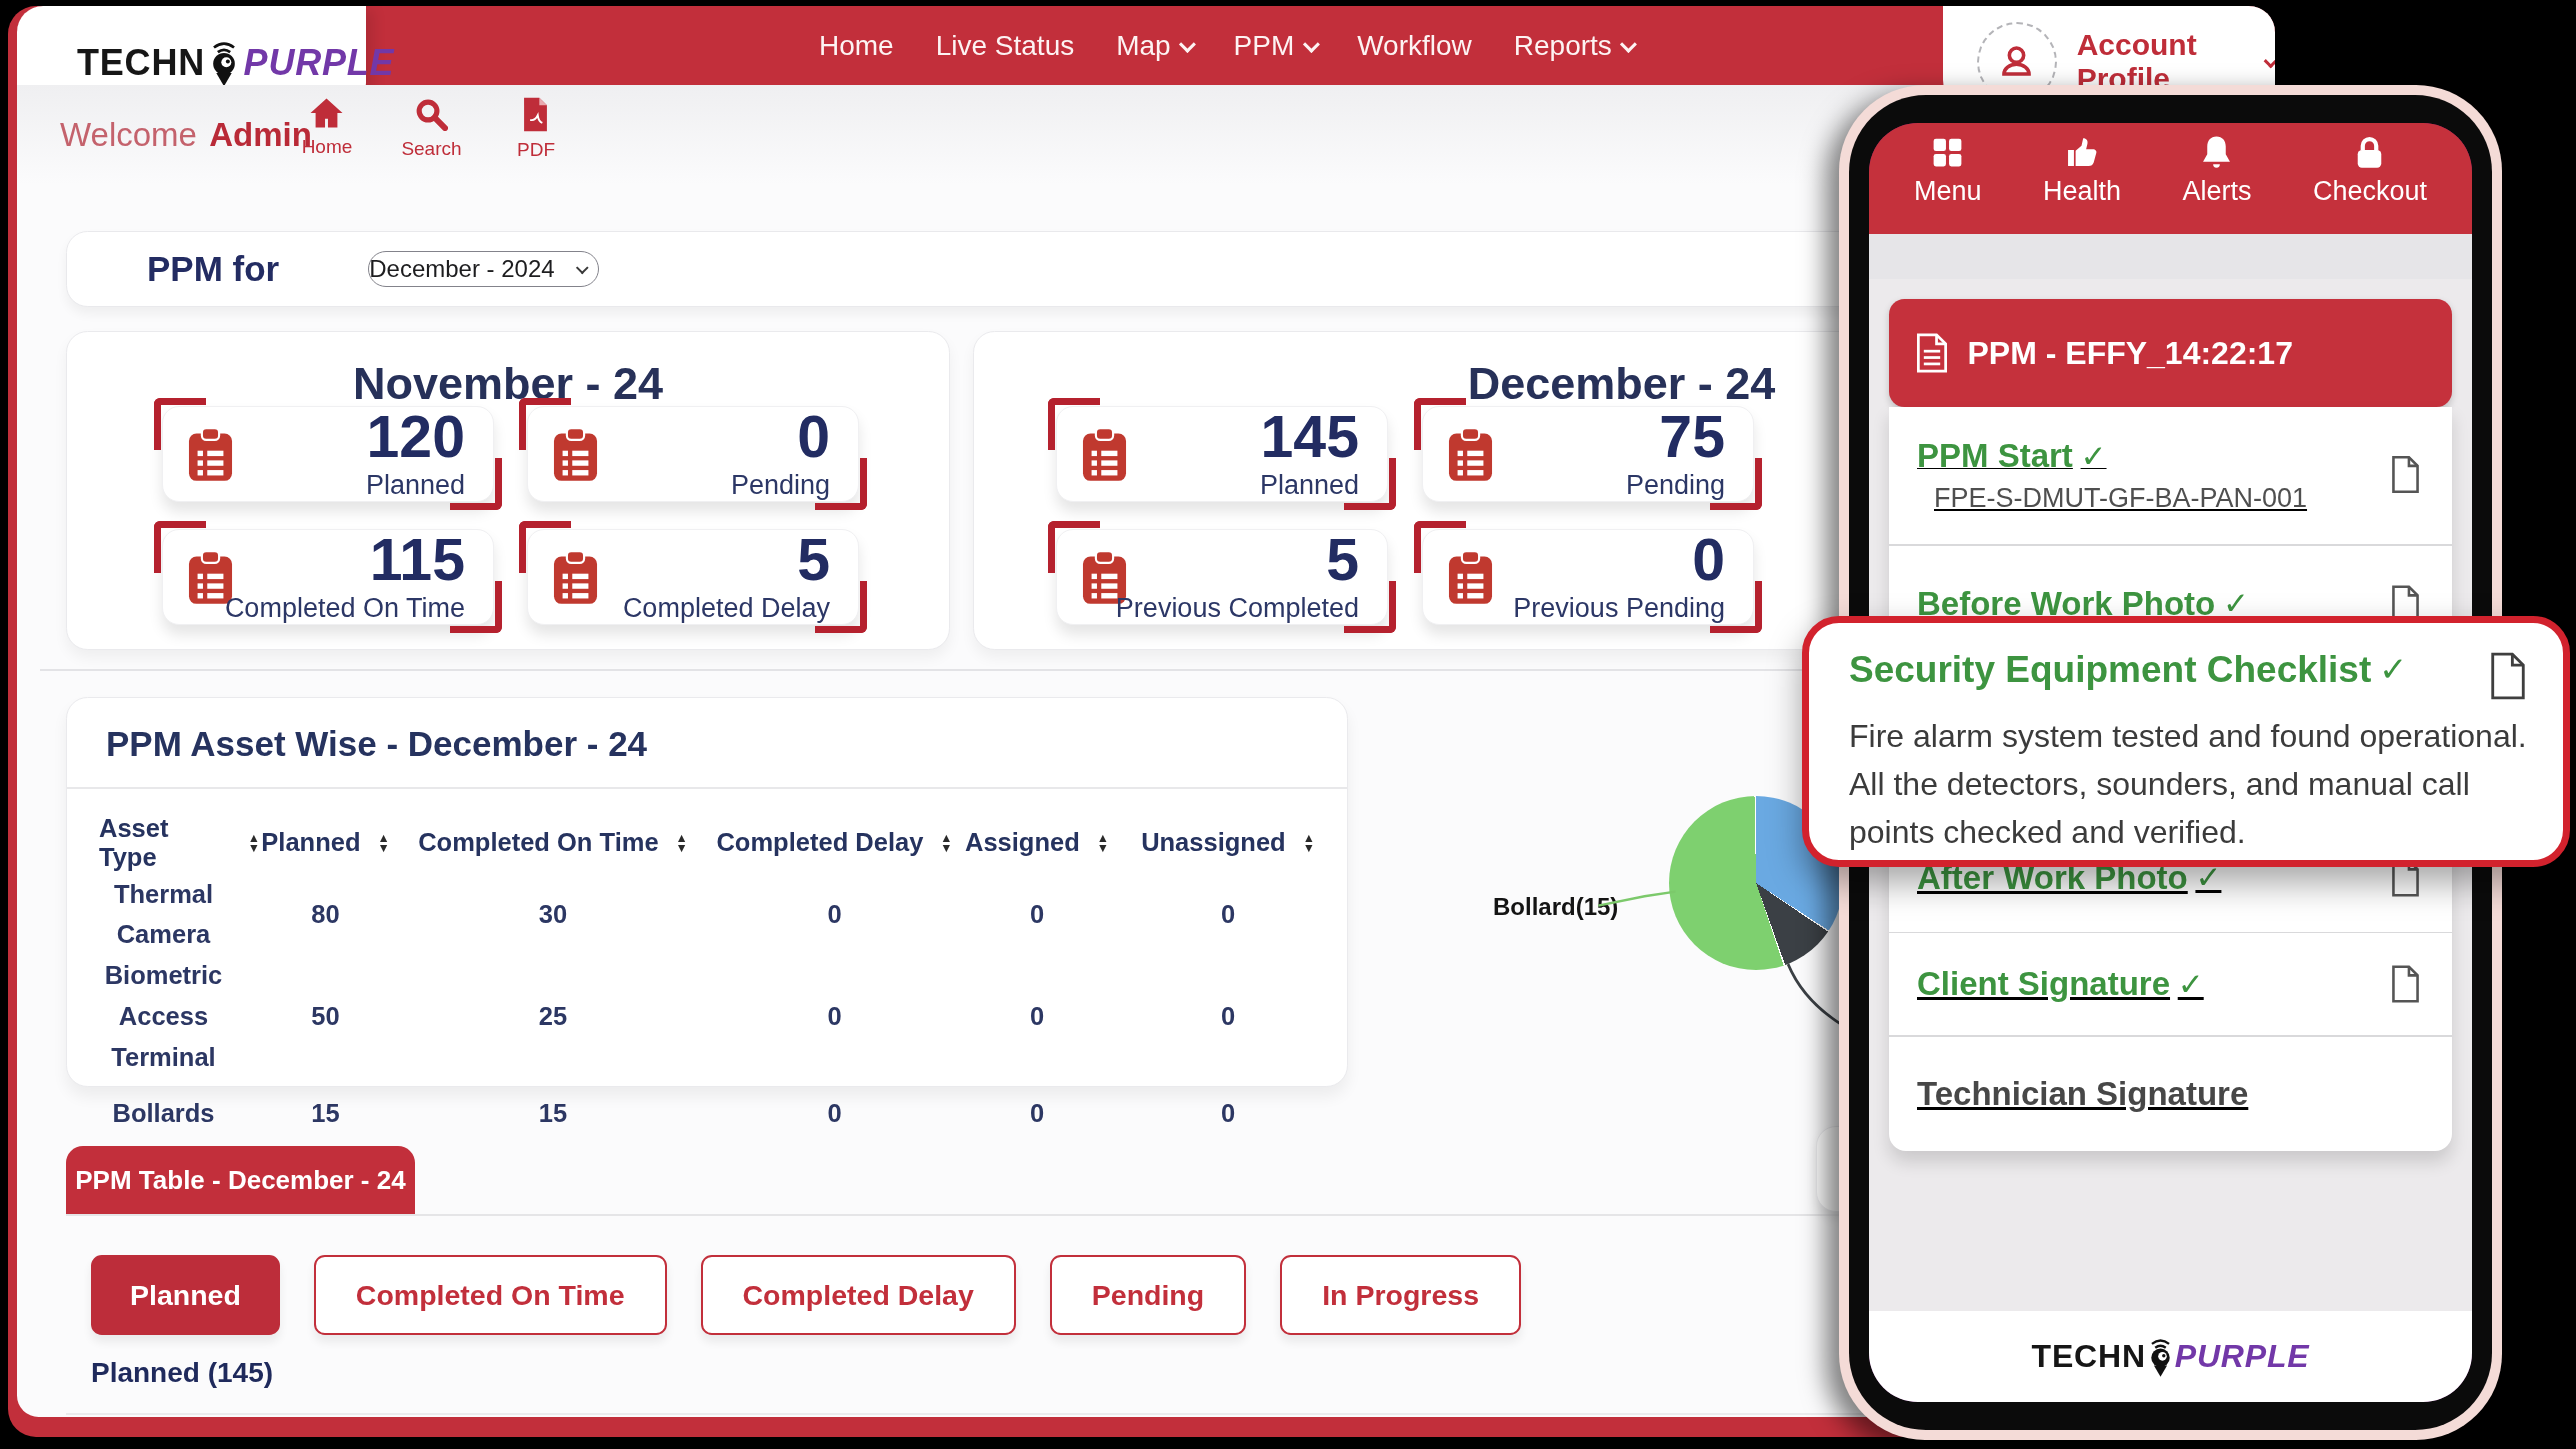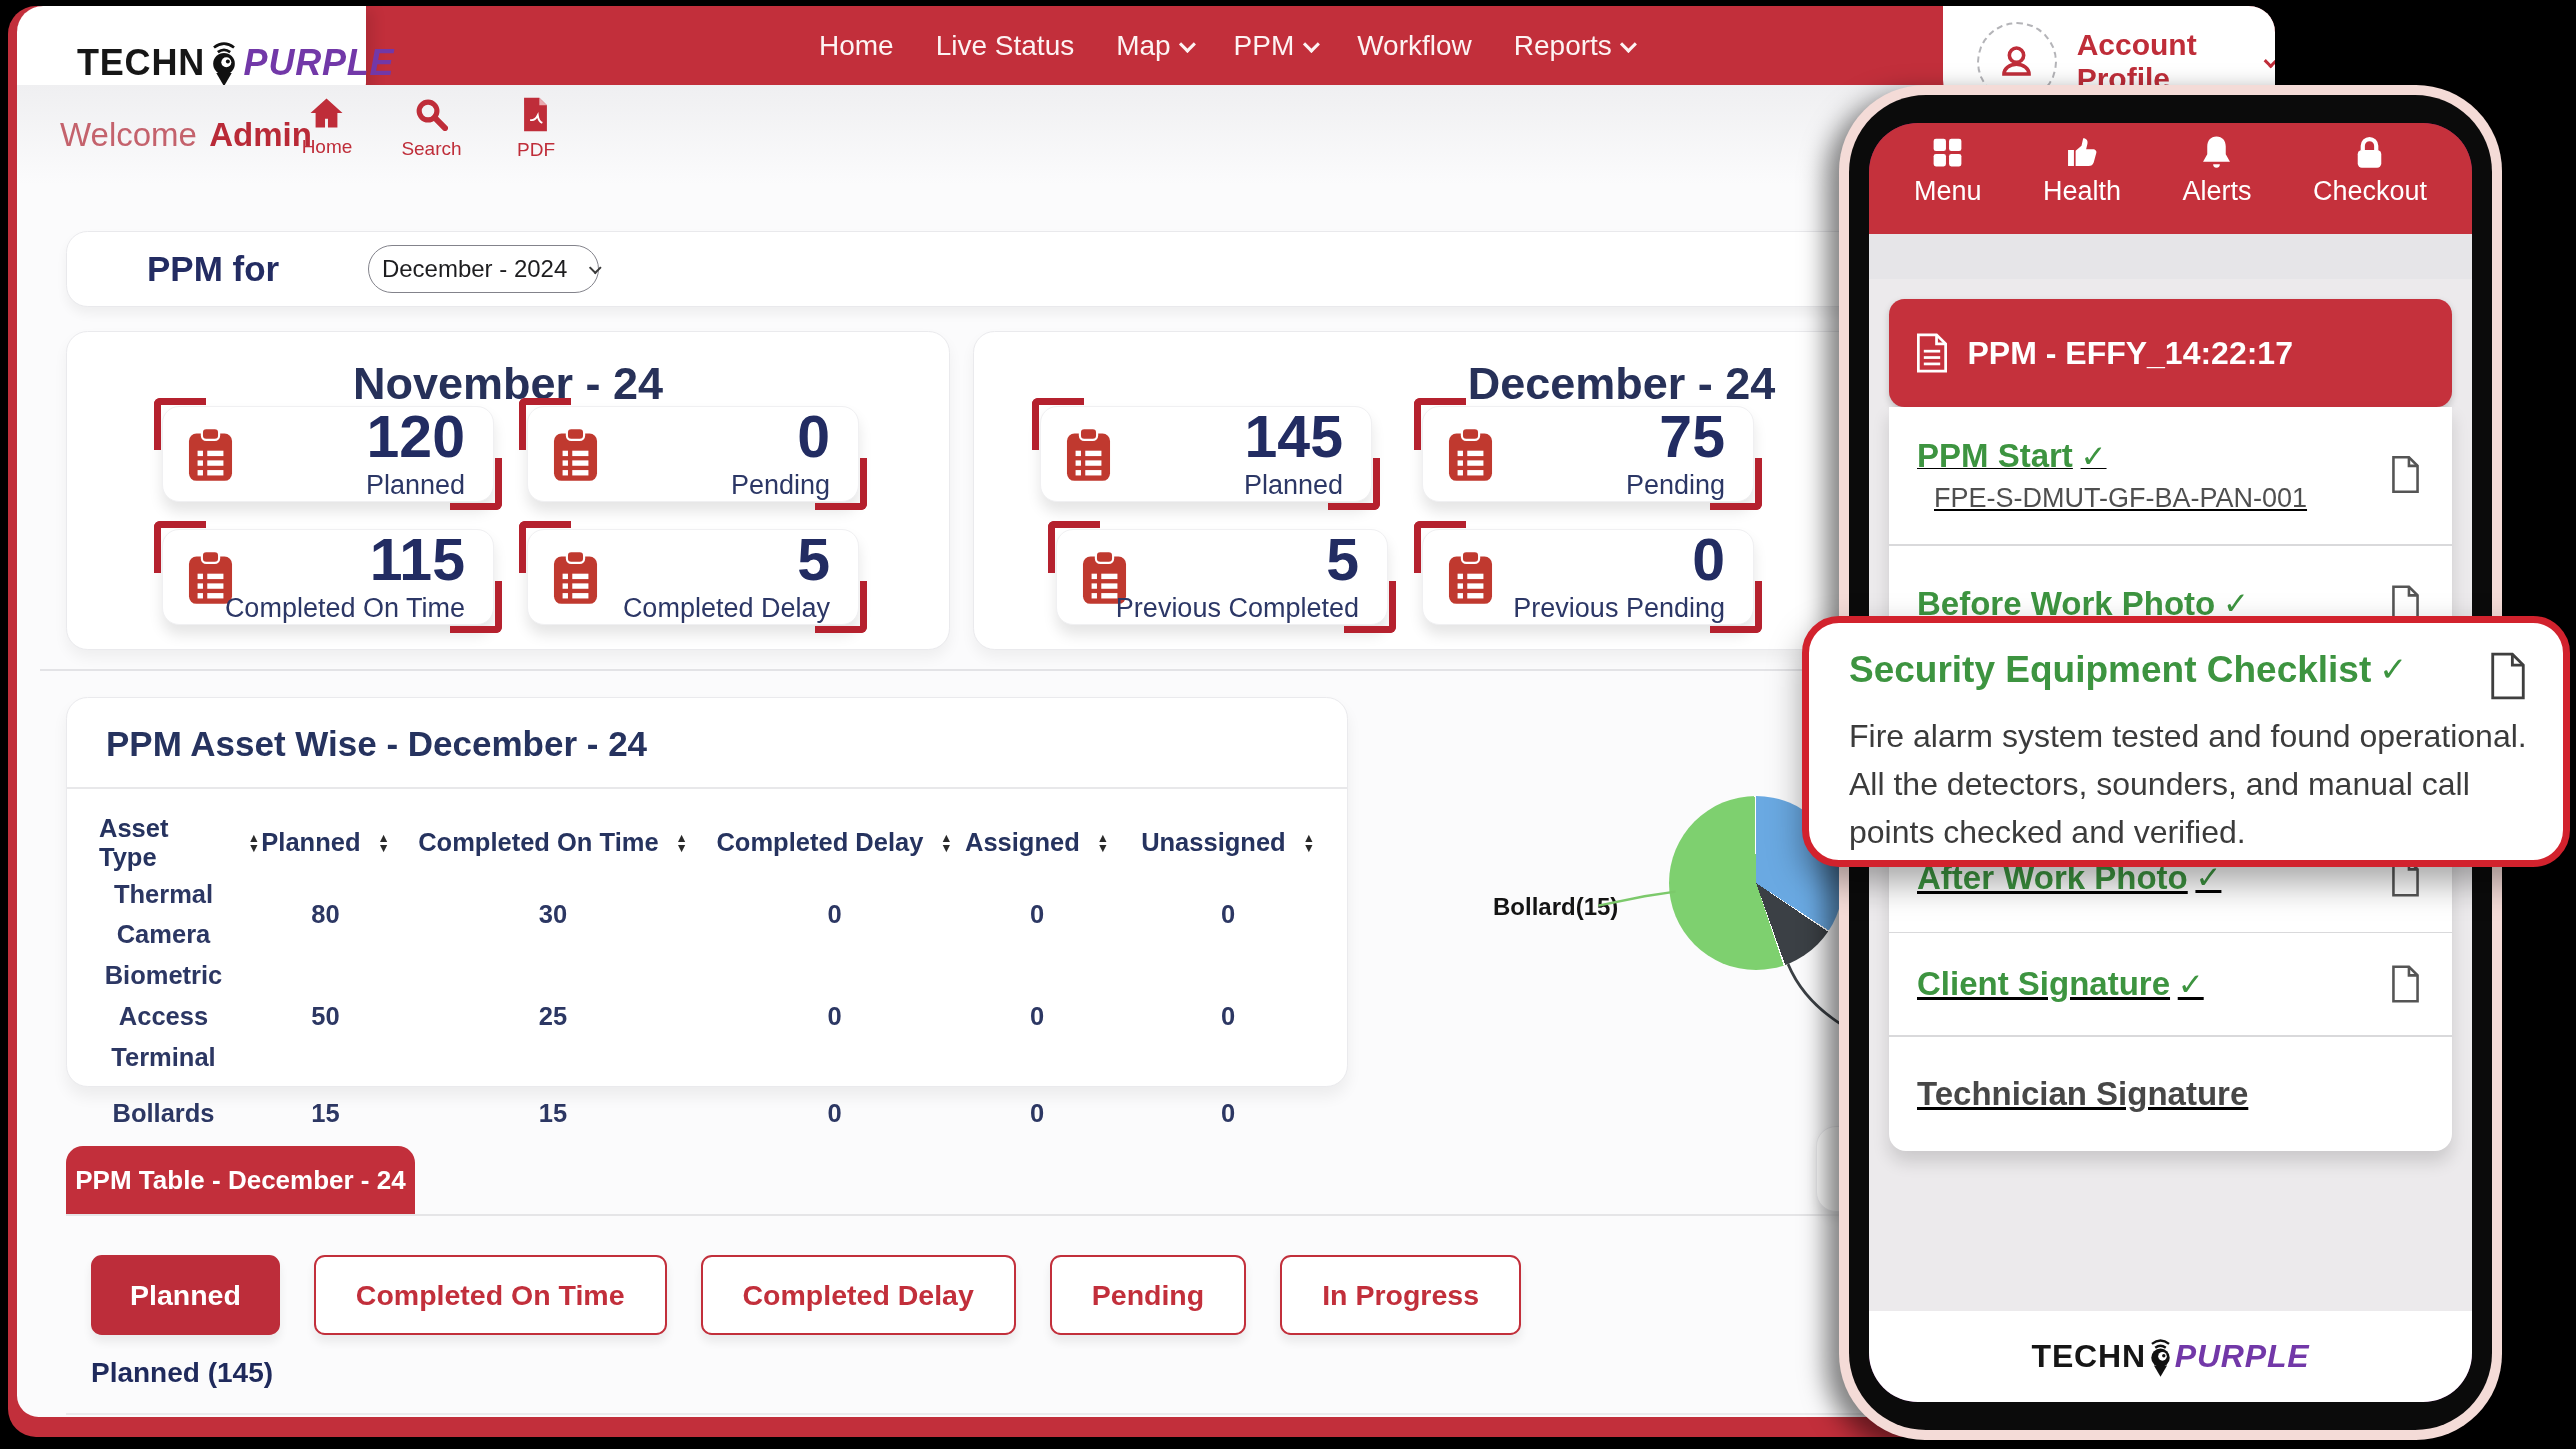--- a/index.html
+++ b/index.html
@@ -52,22 +52,22 @@
   .welcome-text .w2 { color:#b92a37; font-weight:800; margin-left:12.3px; }
   .quick { position:absolute; left:267px; top:12.3px; display:flex; gap:18.5px; }
   .quick-item { width:86px; display:flex; flex-direction:column; align-items:center;
                 gap:7px; cursor:pointer; }
   .quick-item .q-label { font-size:19px; color:#bf2d39; }
   
   .ppmfor { position:absolute; left:49px; top:225px; width:2204px; height:76px;
             background:#fff; border:1.5px solid #e9e9ec; border-radius:21.6px;
             box-shadow:0 6.2px 10.8px rgba(0,0,0,.05); display:flex; align-items:center; }
   .ppmfor-title { margin-left:80px; font-size:35px; font-weight:800; color:var(--navy); }
-  .select { margin-left:89px; width:231px; height:48px; border:1.5px solid #83838b;
-            border-radius:24px; display:flex; align-items:center; justify-content:flex-end;
+  .select { margin-left:89px; width:231px; height:36px; border:1.5px solid #83838b;
+            border-radius:24px; display:flex; align-items:center; justify-content:flex-start;
             gap:21.6px; cursor:pointer; background:#fff; }
   .select .sel-val { font-size:24px; color:#1d1d1f; }
   .chev.sm { width:9.3px; height:9.3px; border-width:2.3px; }
   
   .month-panel { position:absolute; top:325px; height:319px; background:#fff;
                  border:1.5px solid #eaeaed; border-radius:21.6px;
                  box-shadow:0 7.7px 14px rgba(0,0,0,.05); }
   #nov-panel { left:49px; width:884px; }
   #dec-panel { left:956px; width:1297px; }
   .month-title { text-align:center; margin-top:26px; font-size:45px; font-weight:800;
@@ -79,21 +79,21 @@
               height:45px; border-left:7px solid var(--red-dark); border-top:7px solid var(--red-dark);
               border-radius:6.2px 0 0 0; }
   .stat-box::after { content:""; position:absolute; right:-9.3px; bottom:-9.3px; width:45px;
               height:45px; border-right:7px solid var(--red-dark); border-bottom:7px solid var(--red-dark);
               border-radius:0 0 6.2px 0; }
   .stat-box .clip { position:absolute; left:23px; top:20px; }
   .stat-val { position:absolute; right:28px; top:0px; font-size:59px; font-weight:800;
               color:#222c62; line-height:1.05; }
   .stat-label { position:absolute; right:28px; top:63px; font-size:27px; color:#2c3766; }
   .n1{left:95px;top:74px} .n2{left:460px;top:74px} .n3{left:95px;top:197px} .n4{left:460px;top:197px}
-  .d1{left:66px;top:74px} .d2{left:448px;top:74px} .d3{left:82px;top:197px} .d4{left:448px;top:197px}
+  .d1{left:82px;top:74px} .d2{left:448px;top:74px} .d3{left:82px;top:197px} .d4{left:448px;top:197px}
   .d5{left:878px;top:74px} .d6{left:878px;top:197px}
   .hr1 { position:absolute; left:23px; top:663px; width:2221px; height:1.5px; background:#e3e3e6; }
   
   .asset-panel { position:absolute; left:49px; top:691px; width:1282px; height:390px;
                  background:#fff; border:1.5px solid #eaeaed; border-radius:21.6px;
                  box-shadow:0 9.3px 15.4px rgba(0,0,0,.06); }
   .ap-title { margin:26px 0 0 39px; font-size:35px; font-weight:800; color:#26335f; }
   .ap-div { margin-top:23px; height:1.5px; background:#e8e8ea; }
   .agrid { display:grid; grid-template-columns:193px 131px 324px 239px 166px 216px;
            align-items:center; }

